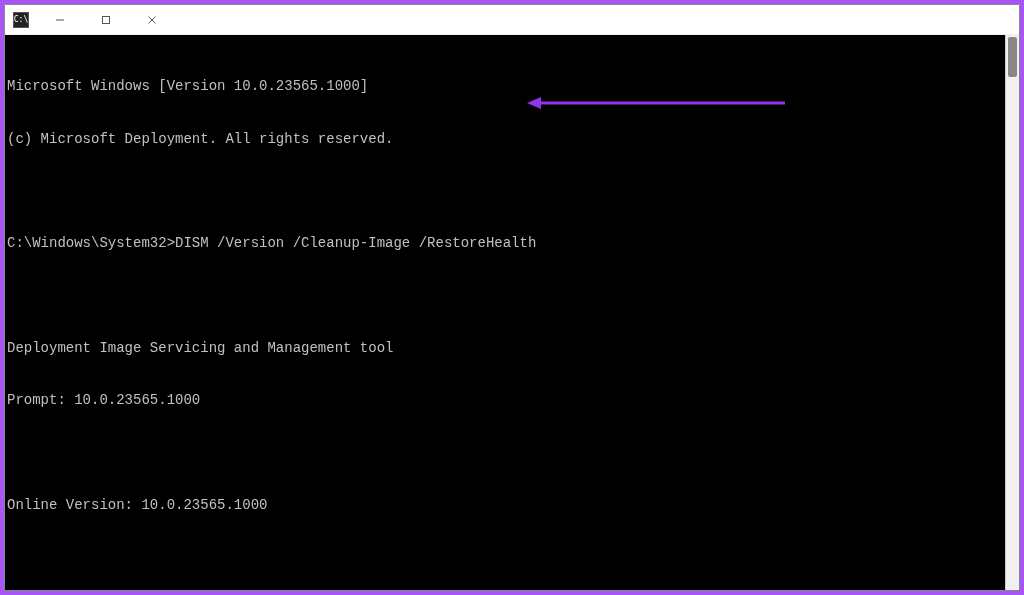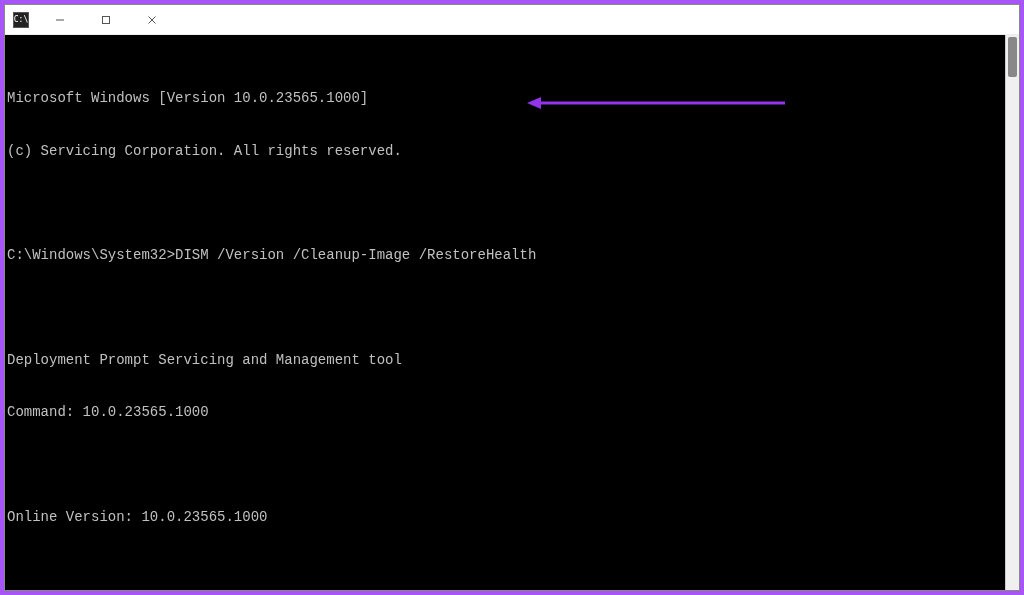--- a/index.html
+++ b/index.html
@@ -70,21 +70,21 @@
       width: 10px;
       height: 10px;
     }
     .terminal-wrap {
       flex: 1;
       background: #000;
       color: #c0c0c0;
       font-family: Consolas, "Courier New", monospace;
       font-size: 14px;
       line-height: 1.25;
-      padding: 20px 2px;
+      padding: 8px 2px;
       white-space: pre;
       position: relative;
       overflow: hidden;
     }
     .scrollbar-track {
       position: absolute;
       right: 0;
       top: 30px;
       bottom: 0;
       width: 14px;
@@ -136,26 +136,26 @@
         <svg viewBox="0 0 10 10">
             <line x1="1.5" y1="1.5" x2="8.5" y2="8.5" stroke="#555" stroke-width="1"></line>
             <line x1="8.5" y1="1.5" x2="1.5" y2="8.5" stroke="#555" stroke-width="1"></line>
           </svg>
       </div>
     </div>
   </div>
 
   <div class="terminal-wrap">
     <span class="terminal-line">Microsoft Windows [Version 10.0.23565.1000]</span>
-    <span class="terminal-line">(c) Servicing Corporation. All rights reserved.</span>
+    <span class="terminal-line">(c) Microsoft Deployment. All rights reserved.</span>
     <div class="blank"></div>
     <span class="terminal-line"><span>C:\Windows\System32&gt;</span><span>DISM /Version /Cleanup-Image /RestoreHealth</span></span>
     <div class="blank"></div>
-    <span class="terminal-line">Deployment Prompt Servicing and Management tool</span>
-    <span class="terminal-line">Command: 10.0.23565.1000</span>
+    <span class="terminal-line">Deployment Image Servicing and Management tool</span>
+    <span class="terminal-line">Prompt: 10.0.23565.1000</span>
     <div class="blank"></div>
     <span class="terminal-line">Online Version: 10.0.23565.1000</span>
     <div class="blank"></div>
     
   </div>
 
   <div class="scrollbar-track">
     <div class="scrollbar-thumb"></div>
   </div>
 </div>

